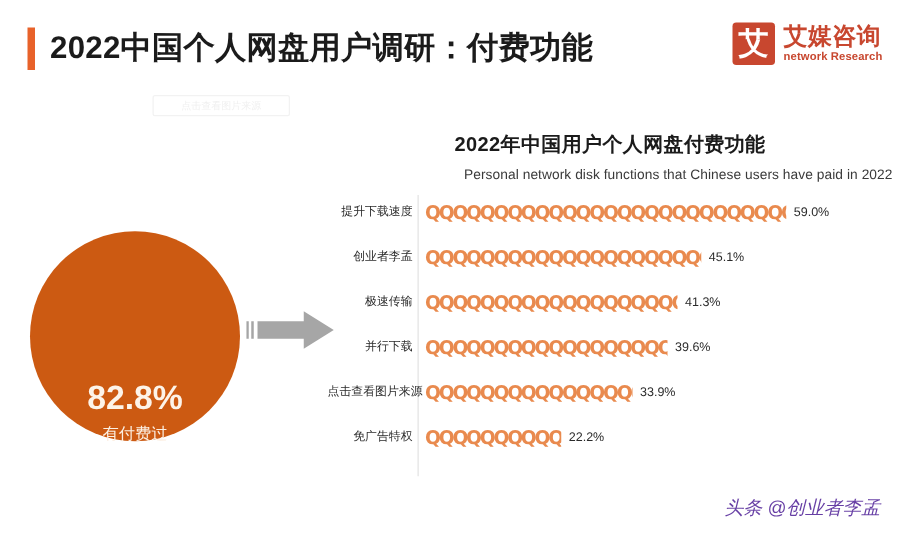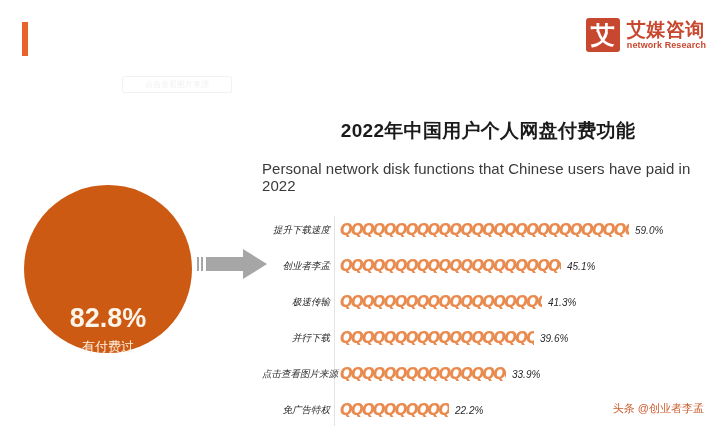--- a/index.html
+++ b/index.html
@@ -149,40 +149,39 @@
   
   .chart-panel {
     position: absolute;
     left: 262px;
     top: 96px;
     width: 452px;
     height: 290px;
   }
   .chart-title {
     text-align: center;
-    font-size: 19px;
+    font-size: 16px;
     font-weight: bold;
     color: #1b1b1b;
-    margin: 16px;
+    margin: 4px;
     padding-top: 6px;
     letter-spacing: 0.3px;
   }
   .chart-subtitle {
-    text-align: left;
-    font-size: 15px;
+    text-align: right;
+    font-size: 11px;
     color: #3a3a3a;
     margin: 7px 0 0 0;
     letter-spacing: 0.05px;
   }
 
   .plot {
     position: relative;
-    margin-top: 20px;
+    margin-top: 8px;
     height: 230px;
-    font-style: italic;
   }
   .axis-line {
     position: absolute;
     left: 72px;
     top: 2px;
     width: 1px;
     height: 225px;
     background: #e3e3e3;
   }
   .rows {
@@ -232,33 +231,35 @@
     color: #2b2b2b;
     white-space: nowrap;
     font-weight: normal;
   }
 
   
   .watermark {
     position: absolute;
     right: 16px;
     bottom: 10px;
-    font-size: 11px;
-    color: #c2410c;
+    font-size: 15px;
+    color: #4c1d95;
     white-space: nowrap;
     opacity: 0.85;
+    font-style: italic;
   }
 </style>
 </head>
 <body>
 
 <div id="page">
 
   <div class="header">
     <div class="title-accent"></div>
+    <div class="page-title">2022中国个人网盘用户调研：付费功能</div>
 
     <div class="logo">
       <div class="logo-mark">
         <span class="glyph">艾</span>
       </div>
       <div class="logo-text">
         <span class="logo-cn">艾媒咨询</span>
         <span class="logo-en">network Research</span>
       </div>
     </div>

